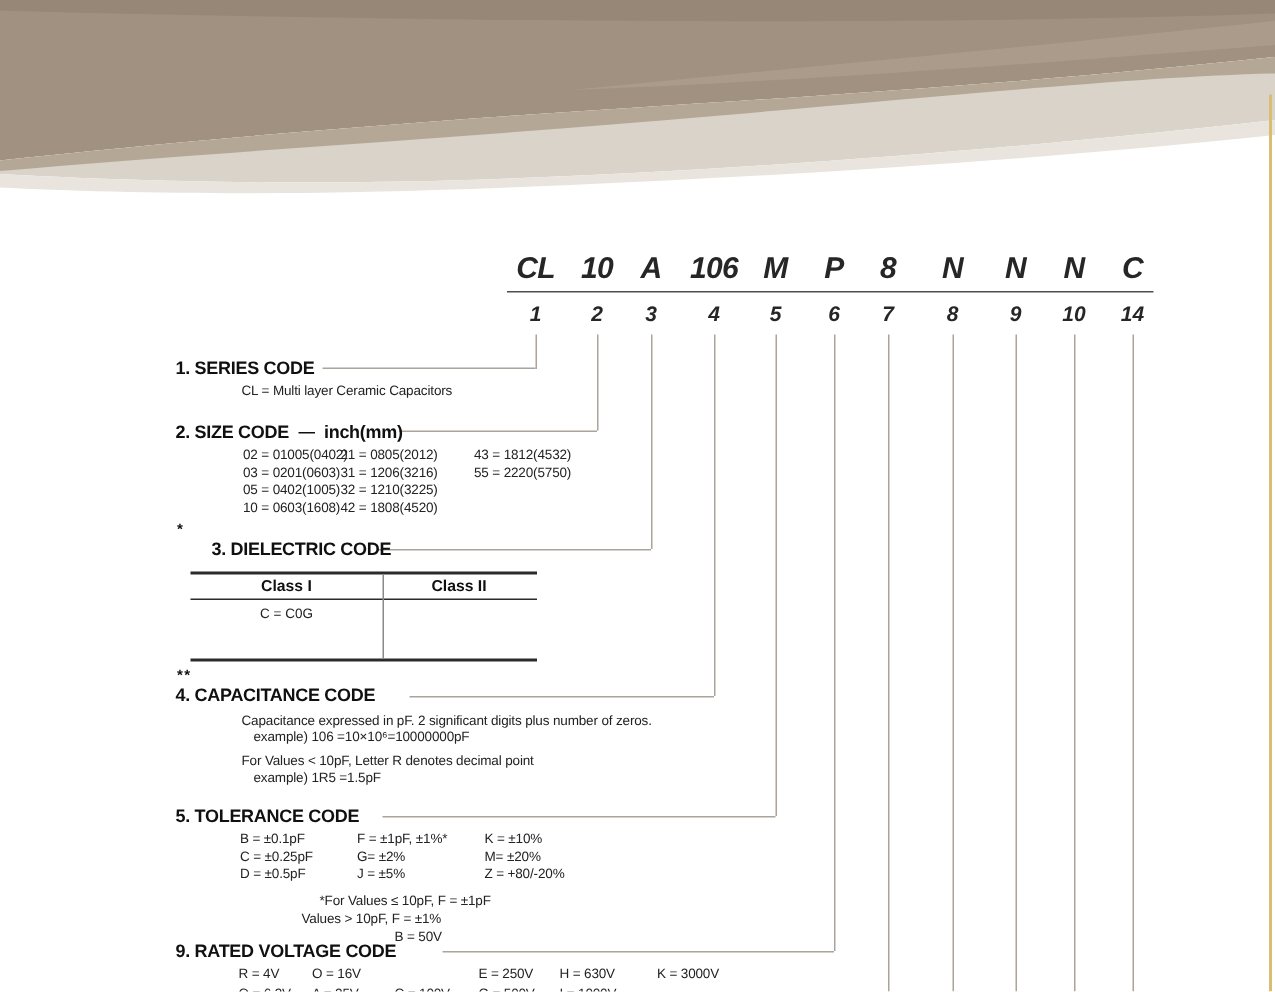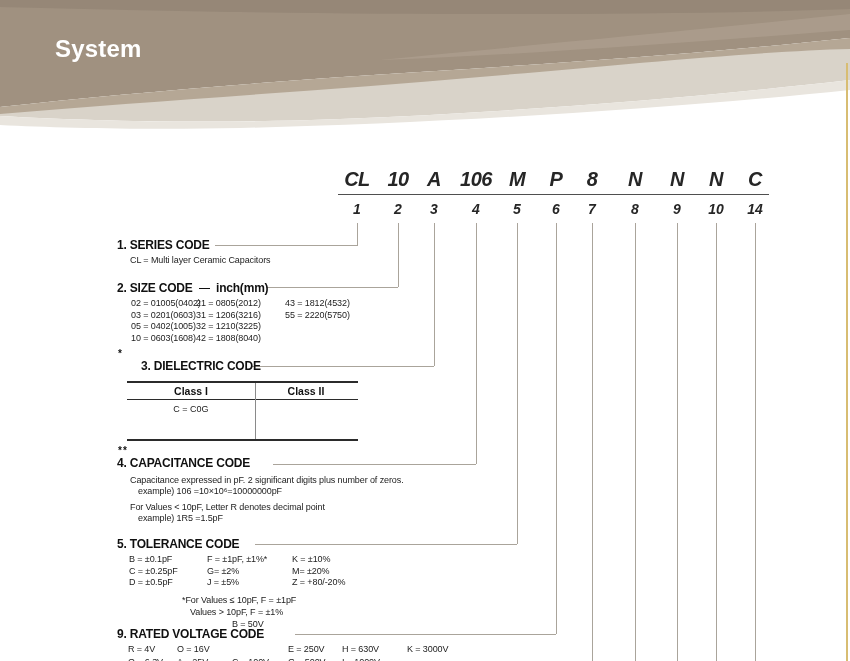--- a/index.html
+++ b/index.html
@@ -27,21 +27,21 @@
   .code-underline{position:absolute;left:338px;top:194px;width:431px;height:1px;background:#4f4f4f;}
   
   .vline{position:absolute;width:1px;background:#aaa49b;}
   .hline{position:absolute;height:1px;background:#aaa49b;}
   
   .sec-title{
     position:absolute;font-weight:bold;font-size:12px;letter-spacing:-0.2px;
     color:#101010;white-space:nowrap;
   }
   .marker{position:absolute;font-weight:bold;font-size:10px;color:#101010;letter-spacing:1px;}
-  .small{position:absolute;font-size:9px;line-height:11.6px;color:#222;white-space:nowrap;letter-spacing:-0.1px;}
+  .small{position:absolute;font-size:9px;line-height:11.6px;color:#222;white-space:nowrap;letter-spacing:-0.1px;margin-left:31px;}
   .coltext div{white-space:nowrap;}
   .dash-sep{position:absolute;height:1px;background:#101010;}
   
   .dtable{position:absolute;left:127px;top:381px;width:231px;height:56px;
     border-top:2px solid #2b2b2b;border-bottom:2px solid #2b2b2b;}
   .dt-headline{position:absolute;left:0;top:16px;width:100%;height:1px;background:#2b2b2b;}
   .dt-divider{position:absolute;left:128px;top:0;height:100%;width:1px;background:#8a8a8a;}
   .dt-h{position:absolute;top:2px;font-weight:bold;font-size:10.5px;text-align:center;color:#101010;white-space:nowrap;}
   .dt-h1{left:0;width:128px;}
   .dt-h2{left:129px;width:100px;}
@@ -56,21 +56,20 @@
   <rect width="850" height="135" fill="#ffffff"></rect>
   <path d="M0,0 H850 V38 C690,55 560,63 420,72 C260,82 120,94 0,107 Z" fill="#a09180"></path>
   <path d="M0,0 H850 V9 C620,17 300,15 0,7 Z" fill="#8c7e6e" opacity="0.5"></path>
   <path d="M850,14 C680,32 520,46 380,60 C540,54 720,40 850,30 Z" fill="#b3a494" opacity="0.55"></path>
   <path d="M0,107 C120,94 260,82 420,72 C560,63 690,55 850,38 L850,80 C700,97 520,112 340,119 C210,124 90,121 0,116 Z" fill="#d9d3c9"></path>
   <path d="M850,38 C690,55 560,63 420,72 C260,82 120,94 0,107 L0,114 C150,101 320,91 480,77 C620,65 760,51 850,49 Z" fill="#b5a795"></path>
   <path d="M0,116 C90,121 210,124 340,119 C520,112 700,97 850,80 L850,90 C660,110 420,124 240,128 C150,130 60,128 0,125 Z" fill="#e9e5de"></path>
 </svg>
 
 <div class="page-title">
-  <div>System</div>
 </div>
 
 <div class="gold-line" style="background:#d8bd72;"></div>
 
 <div>
   <span class="code-char" style="left:335px">CL</span>
   <span class="code-char" style="left:376px">10</span>
   <span class="code-char" style="left:412px">A</span>
   <span class="code-char" style="left:454px">106</span>
   <span class="code-char" style="left:495px">M</span>
@@ -130,21 +129,21 @@
   <div class="small coltext" style="left:131px;top:298px;">
     <div>02 = 01005(0402)</div>
     <div>03 = 0201(0603)</div>
     <div>05 = 0402(1005)</div>
     <div>10 = 0603(1608)</div>
   </div>
   <div class="small coltext" style="left:196px;top:298px;">
     <div>21 = 0805(2012)</div>
     <div>31 = 1206(3216)</div>
     <div>32 = 1210(3225)</div>
-    <div>42 = 1808(8040)</div>
+    <div>42 = 1808(4520)</div>
   </div>
   <div class="small coltext" style="left:285px;top:298px;">
     <div>43 = 1812(4532)</div>
     <div>55 = 2220(5750)</div>
   </div>
 </div>
 
 <div>
   <div class="marker" style="left:118px;top:348px;">*</div>
   <div class="sec-title" style="left:117px;top:359px;margin-left:24px;">3. DIELECTRIC CODE</div>
@@ -180,21 +179,21 @@
     <div>G= ±2%</div>
     <div>J = ±5%</div>
   </div>
   <div class="small coltext" style="left:292px;top:554px;">
     <div>K = ±10%</div>
     <div>M= ±20%</div>
     <div>Z = +80/-20%</div>
   </div>
 
   <div class="small" style="left:182px;top:595px;">*For Values ≤ 10pF, F = ±1pF</div>
-  <div class="small" style="left:190px;top:607px;">Values &gt; 10pF, F = ±1%</div>
+  <div class="small" style="left:170px;top:607px;">Values &gt; 10pF, F = ±1%</div>
 </div>
 
 <div>
   <div class="sec-title" style="left:117px;top:627px;">9. RATED VOLTAGE CODE</div>
 
   <div>
     <span class="small" style="left:128px;top:644px;">R = 4V</span>
     <span class="small" style="left:177px;top:644px;">O = 16V</span>
     <span class="small" style="left:232px;top:619px;">B = 50V</span>
     <span class="small" style="left:288px;top:644px;">E = 250V</span>

